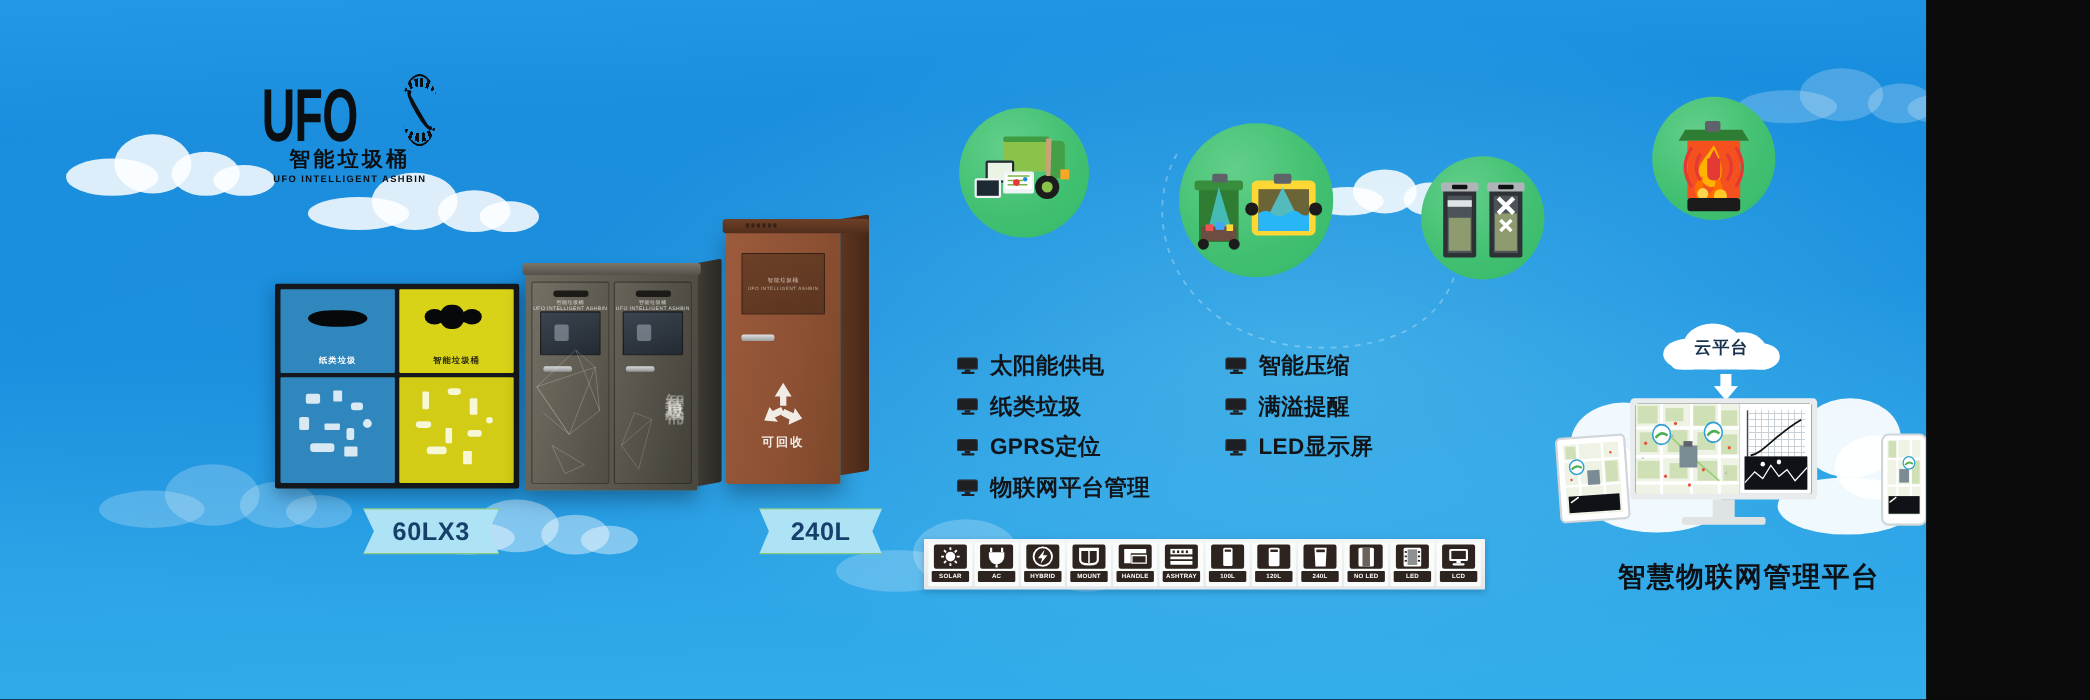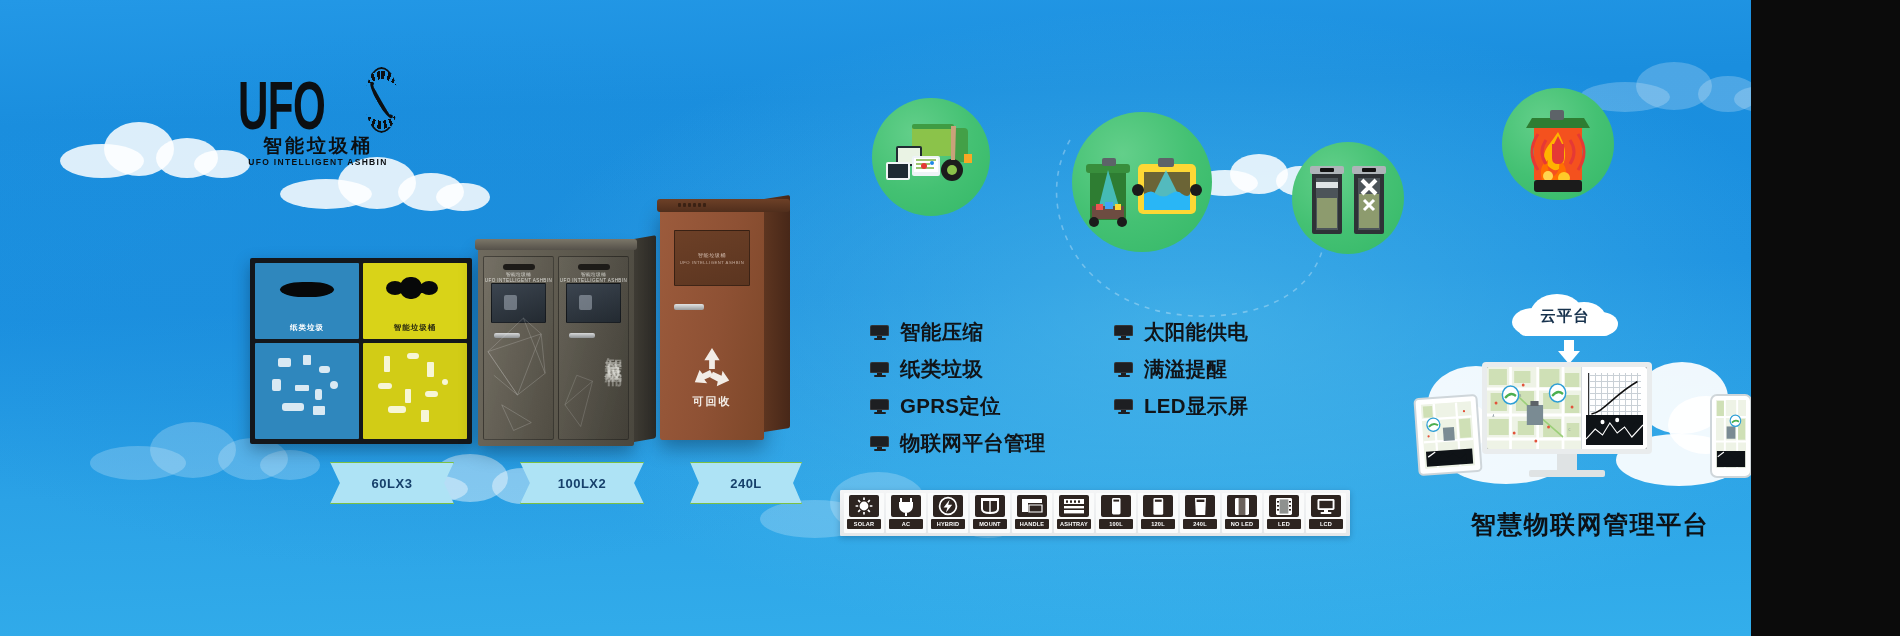--- a/index.html
+++ b/index.html
@@ -149,21 +149,21 @@
     font-size:11px; color:#f2ece6; letter-spacing:2px; font-weight:700; }
 
   
   .ribbon { position:absolute; height:42px; display:flex; align-items:center;
     justify-content:center; }
   .ribbon .sh {
     position:absolute; inset:0;
     background:#aee3f5; border:1.6px solid #7cc043;
     clip-path: polygon(0% 0%, 100% 0%, 92% 50%, 100% 100%, 0% 100%, 8% 50%);
   }
-  .ribbon span { position:relative; font-size:13px; font-weight:700; color:#16406b;
+  .ribbon span { position:relative; font-size:23px; font-weight:700; color:#16406b;
     letter-spacing:.5px; }
   #rib1 { left:330px; top:462px; width:124px; }
   #rib2 { left:520px; top:462px; width:124px; }
   #rib3 { left:690px; top:462px; width:112px; }
 
   
   .gcircle { position:absolute; border-radius:50%;
     background:radial-gradient(circle at 36% 30%, #63cf8a 0%, #44c173 52%, #34b867 100%); }
   .gc-art { position:absolute; inset:0; }
 
@@ -409,24 +409,20 @@
         </g>
       </svg>
       <div class="brown-rlbl">可回收</div>
     </div>
   </div>
 
   <div class="ribbon" id="rib1">
     <i class="sh"></i>
       <span>60LX3</span>
   </div>
-  <div class="ribbon" id="rib2">
-    <i class="sh"></i>
-      <span>100LX2</span>
-  </div>
   <div class="ribbon" id="rib3">
     <i class="sh"></i>
       <span>240L</span>
   </div>
 
   <svg class="dashline" style="left:1040px;top:120px;width:300px;height:220px;" viewBox="0 0 300 220">
     <path d="M30 20 C-10 90 40 200 170 196 C280 192 300 120 280 60" fill="none" stroke="rgba(255,255,255,.30)" stroke-width="1.6" stroke-dasharray="5 6"></path>
   </svg>
 
   <div class="gcircle" style="left:872px;top:98px;width:118px;height:118px;">
@@ -515,29 +511,29 @@
     </svg>
   </div>
 
   <div id="features">
     <div class="feat">
       <span class="mon">
           <i class="scr"></i>
           <i class="nk"></i>
           <i class="bs"></i>
         </span>
-      <span class="feat-t">智能压缩</span>
+      <span class="feat-t">太阳能供电</span>
     </div>
     <div class="feat">
       <span class="mon">
           <i class="scr"></i>
           <i class="nk"></i>
           <i class="bs"></i>
         </span>
-      <span class="feat-t">太阳能供电</span>
+      <span class="feat-t">智能压缩</span>
     </div>
     <div class="feat">
       <span class="mon">
           <i class="scr"></i>
           <i class="nk"></i>
           <i class="bs"></i>
         </span>
       <span class="feat-t">纸类垃圾</span>
     </div>
     <div class="feat">

